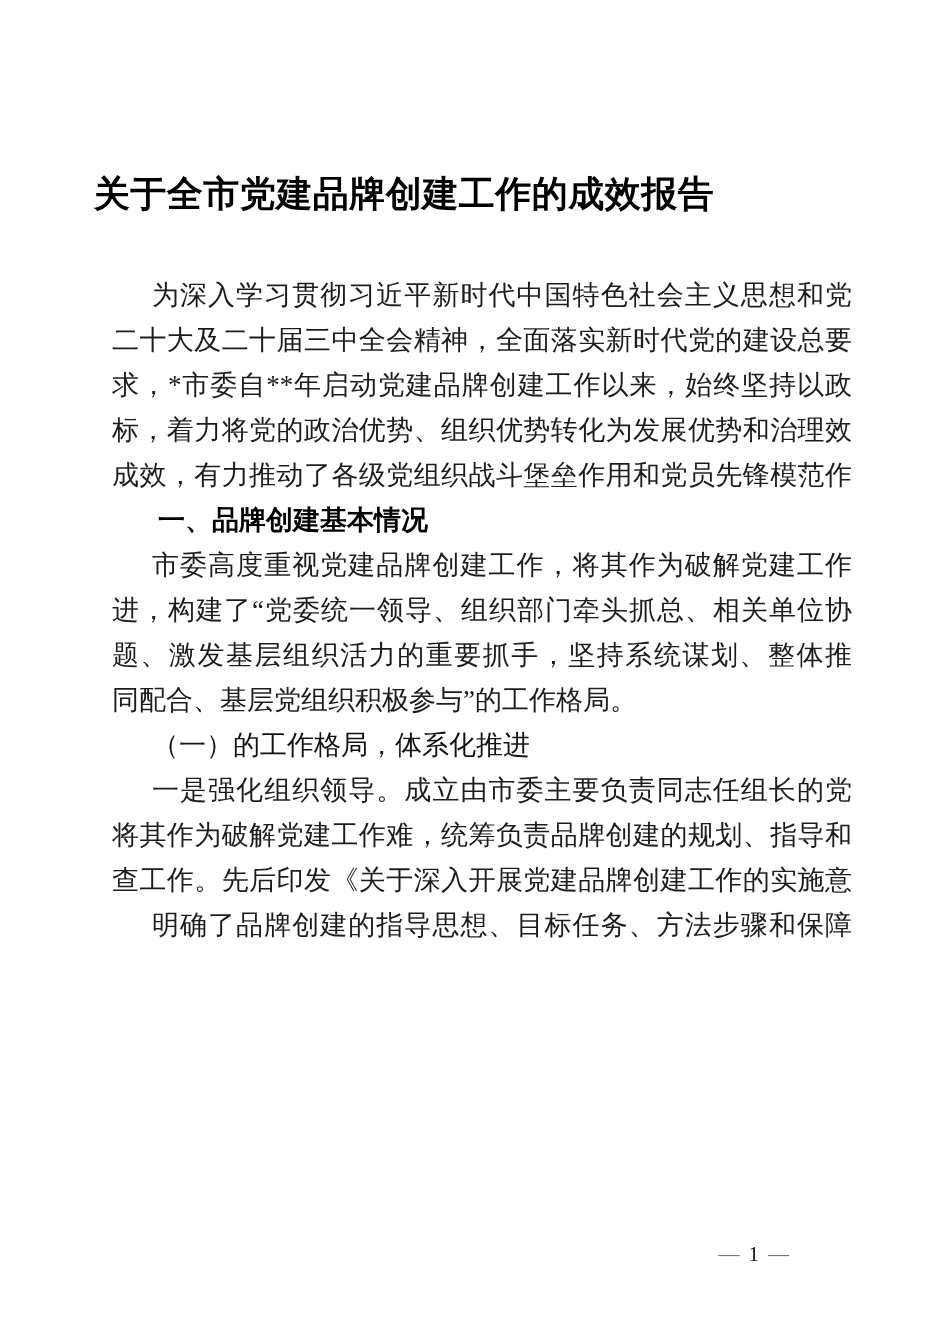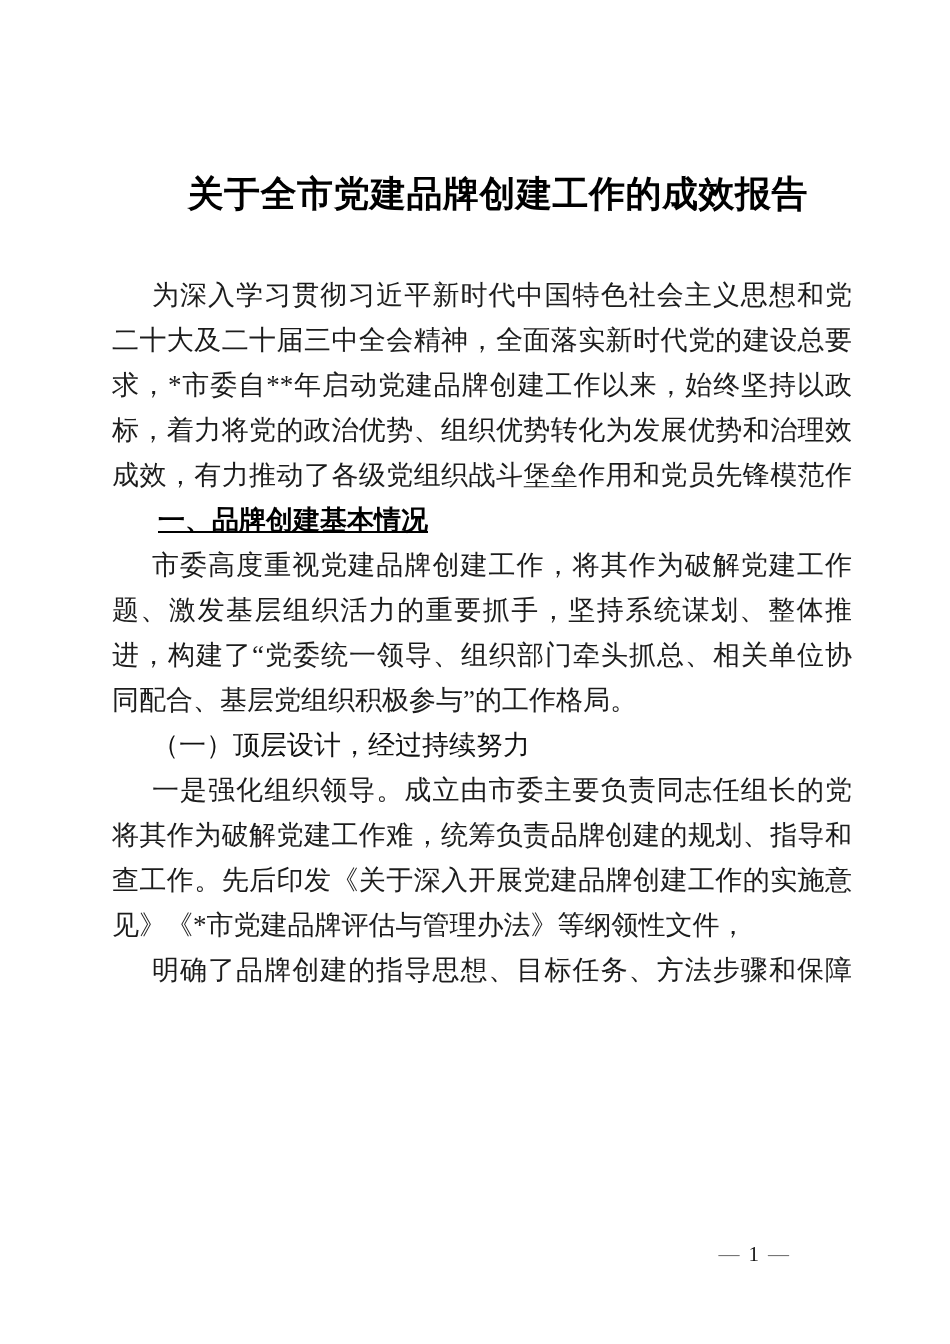--- a/index.html
+++ b/index.html
@@ -8,21 +8,21 @@
     background: #ffffff;
     position: relative;
     overflow: hidden;
     font-family: "Liberation Serif", "DejaVu Serif", serif;
   }
   .page { position: absolute; inset: 0; background: #ffffff; }
 
   .doc-title {
     position: absolute;
     top: 170px; left: 0; width: 808px;
-    text-align: right;
+    text-align: center;
     font-size: 36px;
     font-weight: 700;
     color: #000000;
     letter-spacing: 0.5px;
     font-family: "Liberation Serif", "DejaVu Serif", serif;
   }
 
   .doc-body {
     position: absolute;
     left: 112px; top: 273px; width: 740px;
@@ -39,21 +39,20 @@
   }
   .line.short { text-align-last: left; }
   .line.indent { text-indent: 40px; }
 
   .line.h1 {
     font-family: "Liberation Sans", "DejaVu Sans", sans-serif;
     font-weight: 700;
     color: #000000;
     text-align-last: left;
     text-indent: 46px;
-    text-decoration: underline;
   }
   .line.h2 {
     color: #111111;
     text-align-last: left;
     text-indent: 40px;
   }
 
   .page-footer {
     position: absolute;
     top: 1240px;
@@ -79,28 +78,27 @@
   <div class="doc-title">关于全市党建品牌创建工作的成效报告</div>
 
   <div class="doc-body" id="doc-body">
       <div class="line indent">为深入学习贯彻习近平新时代中国特色社会主义思想和党的</div>
       <div class="line">二十大及二十届三中全会精神，全面落实新时代党的建设总要</div>
       <div class="line">求，*市委自**年启动党建品牌创建工作以来，始终坚持以政治</div>
       <div class="line">标，着力将党的政治优势、组织优势转化为发展优势和治理效</div>
       <div class="line">成效，有力推动了各级党组织战斗堡垒作用和党员先锋模范作</div>
       <div class="line h1">一、品牌创建基本情况</div>
       <div class="line indent">市委高度重视党建品牌创建工作，将其作为破解党建工作难</div>
+      <div class="line">进，构建了“党委统一领导、组织部门牵头抓总、相关单位协</div>
       <div class="line">题、激发基层组织活力的重要抓手，坚持系统谋划、整体推</div>
-      <div class="line">进，构建了“党委统一领导、组织部门牵头抓总、相关单位协</div>
       <div class="line short">同配合、基层党组织积极参与”的工作格局。</div>
-      <div class="line h2">（一）顶层设计，经过持续努力</div>
+      <div class="line h2">（一）的工作格局，体系化推进</div>
       <div class="line indent">一是强化组织领导。成立由市委主要负责同志任组长的党建</div>
       <div class="line">将其作为破解党建工作难，统筹负责品牌创建的规划、指导和督</div>
       <div class="line">查工作。先后印发《关于深入开展党建品牌创建工作的实施意</div>
-      <div class="line short">见》《*市党建品牌评估与管理办法》等纲领性文件，</div>
       <div class="line indent">明确了品牌创建的指导思想、目标任务、方法步骤和保障措</div>
     </div>
 
   <div class="page-footer">
     <span class="dash">—</span><span class="num">1</span><span class="dash">—</span>
   </div>
 
 </div>
 
 </body></html>

